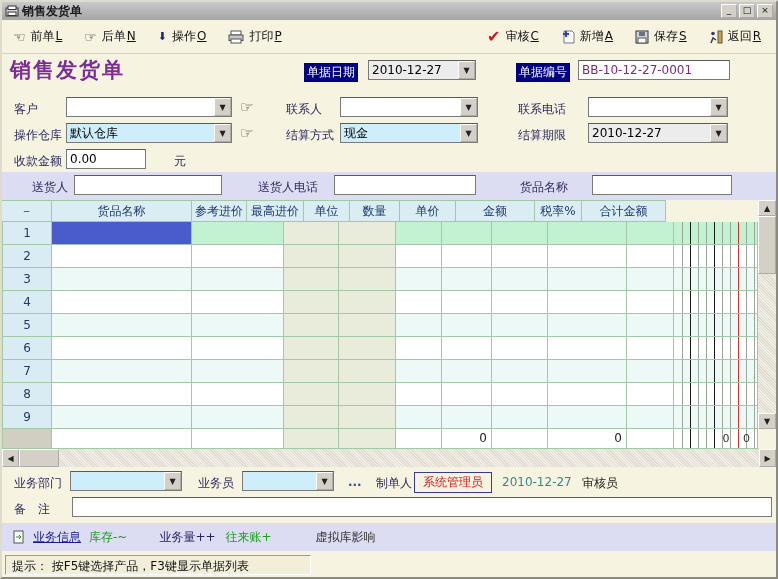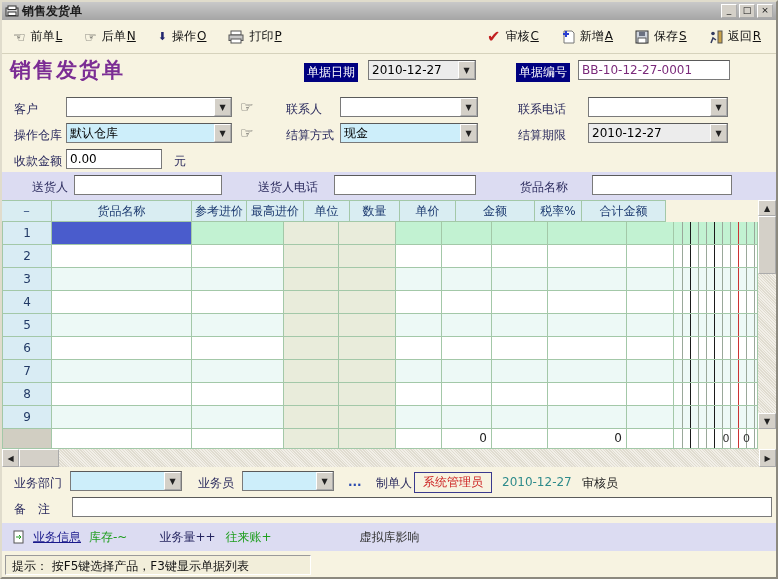--- a/index.html
+++ b/index.html
@@ -232,21 +232,21 @@
       <span class="cval">现金</span>
         <span class="cbtn">▼</span>
     </div>
     <span class="flabel" style="left:516px;top:73px">结算期限</span>
     <div class="combo gray" style="left:586px;top:69px;width:140px">
       <span class="cval">2010-12-27</span>
         <span class="cbtn">▼</span>
     </div>
 
     <span class="flabel" style="left:12px;top:99px">收款金额</span>
-    <span class="tinput" style="left:64px;top:95px;width:96px">0.00</span>
+    <span class="tinput" style="left:64px;top:95px;width:80px">0.00</span>
     <span class="flabel" style="left:172px;top:99px">元</span>
 
     <div class="lav-band">
       <span class="flabel" style="left:30px">送货人</span>
       <span class="tinput" style="left:72px;width:148px"></span>
       <span class="flabel" style="left:256px">送货人电话</span>
       <span class="tinput" style="left:332px;width:142px"></span>
       <span class="flabel" style="left:518px">货品名称</span>
       <span class="tinput" style="left:590px;width:140px"></span>
     </div>
@@ -548,21 +548,21 @@
       <span class="ticon" style="margin-left:10px">
         <svg width="13" height="14">
             <rect x="2" y="1" width="9" height="12" fill="#fff" stroke="#555"></rect>
             <path d="M4 7 h5 M7 5 l2 2 -2 2" stroke="#1e9e1e" fill="none"></path>
           </svg>
       </span>
       <span class="seg info-title">业务信息</span>
       <span class="seg info-green" style="margin-left:8px">库存-~</span>
       <span class="seg info-navy" style="margin-left:32px">业务量++</span>
       <span class="seg info-green" style="margin-left:10px">往来账+</span>
-      <span class="seg info-dark" style="margin-left:88px">虚拟库影响</span>
+      <span class="seg info-dark" style="margin-left:44px">虚拟库影响</span>
     </div>
   </div>
 
   <div class="statusbar">
     <div class="spanel left">提示： 按F5键选择产品，F3键显示单据列表</div>
   </div>
 
 </div>
 
 </body></html>

